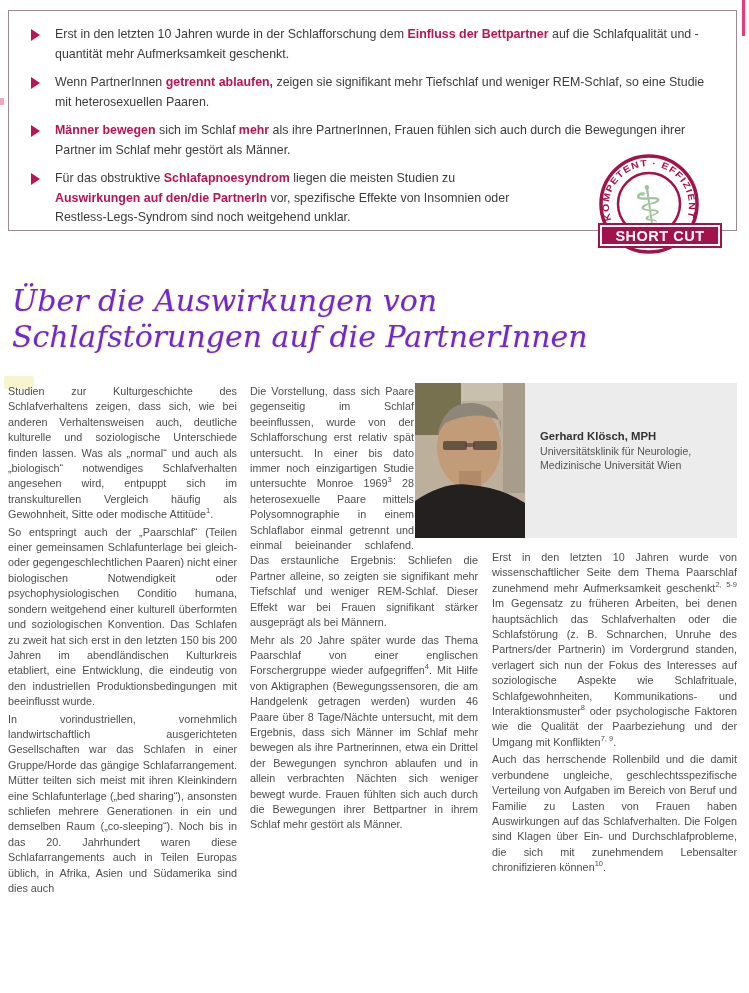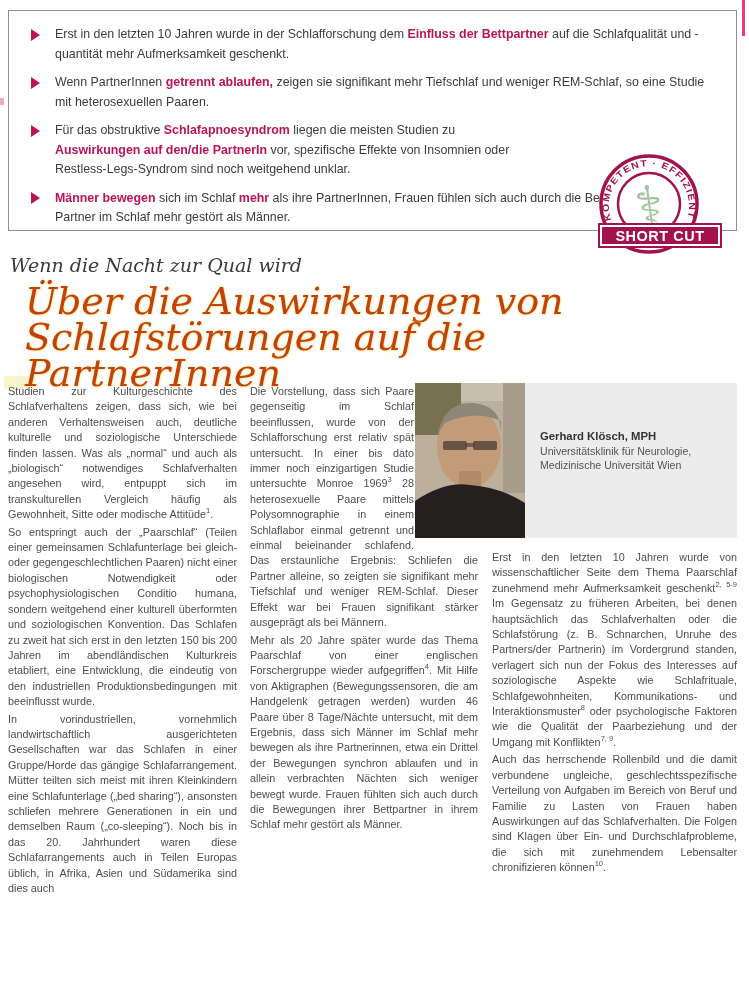--- a/index.html
+++ b/index.html
@@ -30,22 +30,22 @@
   .badge-circle{position:absolute;left:13px;top:0;width:100px;height:100px;}
   .badge-banner{position:absolute;left:12px;top:69px;width:124px;height:25px;
                 background:#a3134b;border:2px solid #a3134b;box-sizing:border-box;
                 box-shadow:inset 0 0 0 2px #fff;color:#fff;font-weight:bold;
                 font-size:14.5px;letter-spacing:.5px;display:flex;align-items:center;
                 justify-content:center;font-family:"Liberation Sans",sans-serif;}
 
   
   .kicker{position:absolute;left:10px;top:254px;font-family:"DejaVu Serif",serif;
           font-style:italic;font-size:19px;color:#3a3a3a;}
-  .main-title{position:absolute;left:25px;top:283px;font-family:"DejaVu Serif",serif;
-              font-style:italic;font-size:38px;line-height:36px;color:#c2410c;
+  .main-title{position:absolute;left:12px;top:283px;font-family:"DejaVu Serif",serif;
+              font-style:italic;font-size:30px;line-height:36px;color:#6d28d9;
               text-shadow:0 0 3px rgba(246,228,132,.9), 1px 1px 0 rgba(250,240,170,.65);}
 
   
   .col{position:absolute;font-size:10.8px;line-height:15.4px;color:#4d4d4d;
        text-align:justify;}
   .col p{margin:0 0 2px 0;}
   .col-1{left:8px;top:384px;width:229px;}
   .col-2{left:250px;top:384px;width:228px;}
   .col-3{left:492px;top:550px;width:245px;}
   .photo-spacer{float:right;width:64px;height:156px;}
@@ -75,47 +75,46 @@
   <div class="summary-box">
     <ul class="bullet-list">
       <li class="bullet-item">
         <span class="bullet-marker"></span>
         <span class="bullet-text"><span>Erst in den letzten 10 Jahren wurde in der Schlafforschung dem </span><span class="em">Einfluss der Bettpartner</span><span> auf die Schlafqualität und -quantität mehr Aufmerksamkeit geschenkt.</span></span>
       </li>
       <li class="bullet-item">
         <span class="bullet-marker"></span>
         <span class="bullet-text"><span>Wenn PartnerInnen </span><span class="em">getrennt ablaufen,</span><span> zeigen sie signifikant mehr Tiefschlaf und weniger REM-Schlaf, so eine Studie mit heterosexuellen Paaren.</span></span>
       </li>
+      <li class="bullet-item">
+        <span class="bullet-marker"></span>
+        <span class="bullet-text"><span class="em">Männer bewegen</span><span> sich im Schlaf </span><span class="em">mehr</span><span> als ihre PartnerInnen, Frauen fühlen sich auch durch die Bewegungen ihrer Partner im Schlaf mehr gestört als Männer.</span></span>
+      </li>
       <li class="bullet-item narrow">
         <span class="bullet-marker"></span>
         <span class="bullet-text"><span>Für das obstruktive </span><span class="em">Schlafapnoesyndrom</span><span> liegen die meisten Studien zu </span><span class="em">Auswirkungen auf den/die PartnerIn</span><span> vor, spezifische Effekte von Insomnien oder Restless-Legs-Syndrom sind noch weitgehend unklar.</span></span>
-      </li>
-      <li class="bullet-item">
-        <span class="bullet-marker"></span>
-        <span class="bullet-text"><span class="em">Männer bewegen</span><span> sich im Schlaf </span><span class="em">mehr</span><span> als ihre PartnerInnen, Frauen fühlen sich auch durch die Bewegungen ihrer Partner im Schlaf mehr gestört als Männer.</span></span>
       </li>
     </ul>
   </div>
 
   <div class="shortcut-badge">
     <svg class="badge-circle" viewBox="0 0 100 100">
       <circle cx="50" cy="50" r="48" fill="#ffffff" stroke="#a3134b" stroke-width="3.5"></circle>
       <circle cx="50" cy="50" r="31" fill="#ffffff" stroke="#a3134b" stroke-width="2.5"></circle>
       <defs>
         <path id="ringPath" d="M 12.5,66 A 40,40 0 1 1 87.5,66"></path>
       </defs>
       <text font-size="9" font-weight="bold" fill="#a3134b" letter-spacing="1" font-family="Liberation Sans, sans-serif">
         <textPath href="#ringPath" startOffset="0" textLength="222" lengthAdjust="spacingAndGlyphs">KOMPETENT · EFFIZIENT · SCHNELL</textPath>
       </text>
       <text x="50" y="69" text-anchor="middle" font-size="52" fill="#9fc39b" transform="rotate(-8 50 50)" font-family="DejaVu Sans, sans-serif">⚕</text>
     </svg>
     <div class="badge-banner">SHORT CUT</div>
   </div>
 
-  <div class="kicker">Wenn die Nacht zur Qual wird</div>
   <div class="main-title">
     <div>Über die Auswirkungen von</div>
     <div>Schlafstörungen auf die PartnerInnen</div>
   </div>
 
   <div class="author-block">
     <div class="author-photo">
       <svg viewBox="0 0 110 155" width="110" height="155" preserveAspectRatio="none">
         <rect x="0" y="0" width="110" height="155" fill="#bcb09d"></rect>
         <rect x="0" y="0" width="46" height="52" fill="#77714f"></rect>

